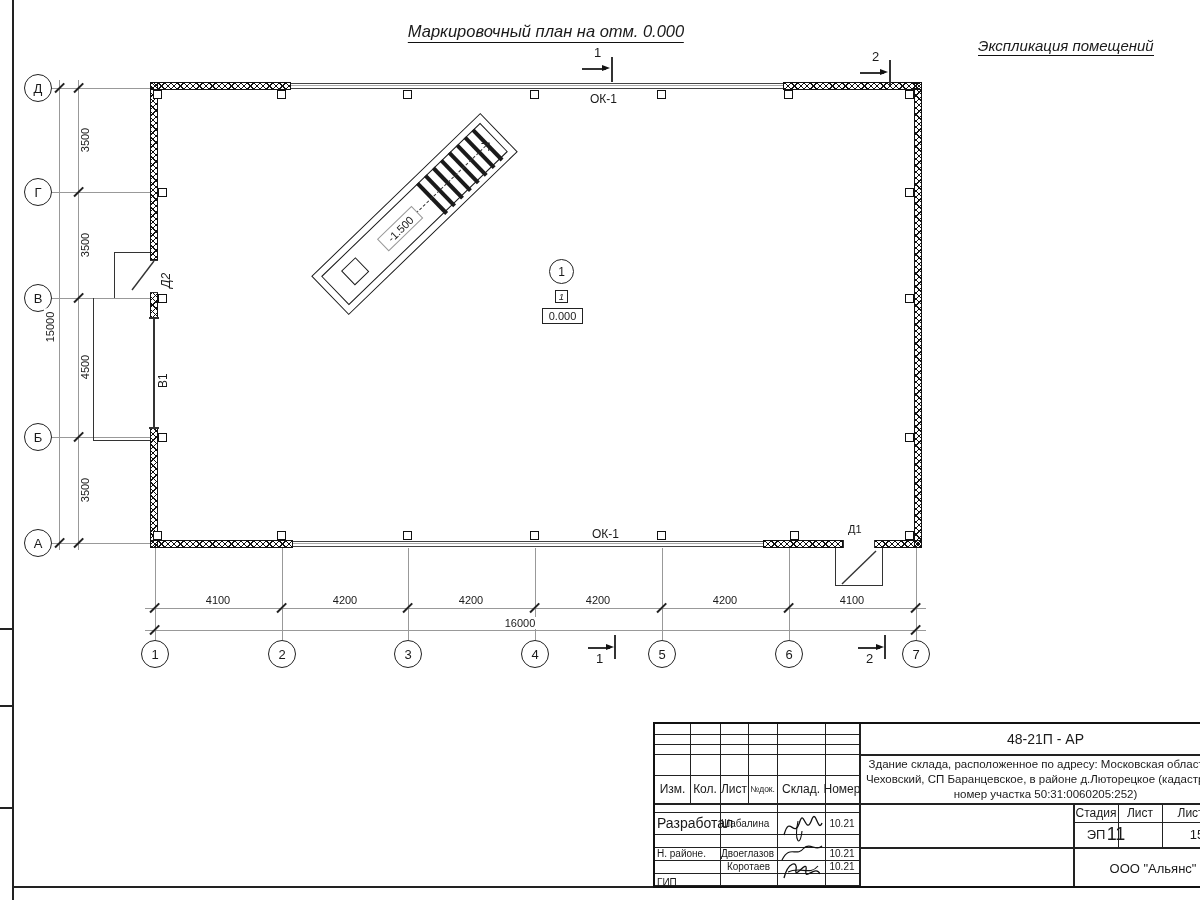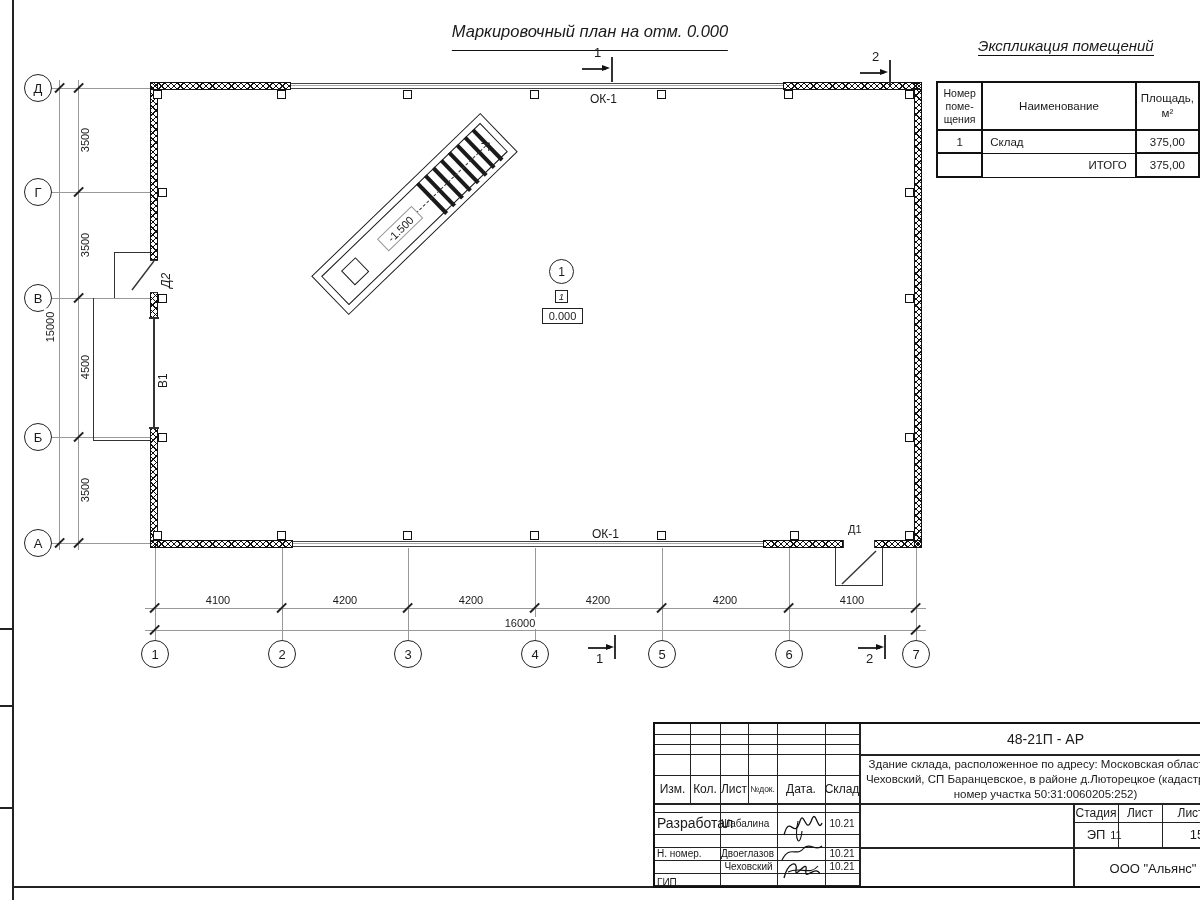--- a/index.html
+++ b/index.html
@@ -20,21 +20,21 @@
   .bubble{position:absolute;width:28px;height:28px;box-sizing:border-box;border:1.2px solid #222;border-radius:50%;
      background:#fff;display:flex;align-items:center;justify-content:center;font-size:13px;}
   .tick{position:absolute;width:13px;height:1.6px;background:#222;transform:rotate(-45deg);}
   .dim{position:absolute;font-size:11px;line-height:12px;background:#fff;padding:0 3px;transform:translateX(-50%);white-space:nowrap;}
   .dimv{position:absolute;font-size:11px;line-height:12px;background:#fff;padding:0 3px;
         transform:translate(-50%,-50%) rotate(-90deg);white-space:nowrap;}
   .lbl{position:absolute;font-size:12px;white-space:nowrap;}
   .lblv{position:absolute;font-size:12px;white-space:nowrap;transform:rotate(-90deg);transform-origin:left top;}
   .arr-r{position:absolute;width:0;height:0;border-top:3.5px solid transparent;border-bottom:3.5px solid transparent;border-left:8px solid #111;}
   .sec-num{position:absolute;font-size:13px;}
-  .title{position:absolute;font-style:italic;font-size:16.5px;border-bottom:1.3px solid #111;padding-bottom:9px;white-space:nowrap;transform:translateX(-50%);margin-left:44px;}
+  .title{position:absolute;font-style:italic;font-size:16.5px;border-bottom:1.3px solid #111;padding-bottom:1px;white-space:nowrap;transform:translateX(-50%);}
   .pre{white-space:pre-line;}
   
   #expl-table{position:absolute;left:936px;top:81px;border-collapse:collapse;table-layout:fixed;background:#fff;}
   #expl-table td{border:1px solid #111;font-size:11.5px;text-align:center;vertical-align:middle;padding:0 4px;box-sizing:border-box;}
   #expl-table .outer{border:2px solid #111;}
   
   #tb{position:absolute;left:653px;top:722px;width:577px;height:166px;box-sizing:border-box;border:2px solid #111;background:#fff;}
   #tb .cell{position:absolute;display:flex;align-items:center;justify-content:center;text-align:center;font-size:12px;box-sizing:border-box;}
   .ramp-bar{position:absolute;top:6px;height:42px;width:4px;background:#1a1a1a;}
 </style>
@@ -207,42 +207,20 @@
     <div class="ramp-bar" style="left:204px;"></div>
     <div class="ramp-bar" style="left:215px;"></div>
     <div class="abs" style="left:118px;top:26px;width:102px;border-top:1px dashed #333;"></div>
     <div class="abs" style="left:114px;top:23px;width:0;height:0;border-top:3.5px solid transparent;border-bottom:3.5px solid transparent;border-left:7px solid #222;"></div>
     <div class="abs" style="left:210px;top:23px;width:7px;height:7px;border-top:1.4px solid #222;border-right:1.4px solid #222;transform:rotate(45deg);"></div>
     <div class="abs" style="left:24px;top:16px;width:20px;height:20px;box-sizing:border-box;border:1.2px solid #1a1a1a;"></div>
     <div class="abs" style="left:72px;top:18px;width:48px;height:17px;box-sizing:border-box;border:1px solid #999;background:#fff;display:flex;align-items:center;justify-content:center;font-size:11px;">-1.500</div>
   </div>
 
   <div class="abs" style="left:978px;top:37px;font-style:italic;font-size:15px;border-bottom:1.2px solid #111;padding-bottom:1px;white-space:nowrap;">Экспликация  помещений</div>
-  <table id="expl-table">
-    <tbody>
-        <tr>
-      <td class="outer pre" style="width:46px;height:48px;font-size:10.5px;line-height:13px;">Номер
-поме-
-щения</td>
-      <td class="outer" style="width:170px;">Наименование</td>
-      <td class="outer pre" style="width:58px;line-height:15px;">Площадь,
-м²</td>
-    </tr>
-    <tr>
-      <td class="outer" style="height:23px;">1</td>
-      <td style="text-align:left;padding-left:7px;">Склад</td>
-      <td class="outer">375,00</td>
-    </tr>
-    <tr>
-      <td class="outer" style="height:24px;"></td>
-      <td style="text-align:right;padding-right:8px;">ИТОГО</td>
-      <td class="outer">375,00</td>
-    </tr>
-  </tbody>
-    </table>
 
   <div id="tb">
 
     <div class="abs" style="left:0;top:10px;width:204px;height:1px;background:#222;"></div>
     <div class="abs" style="left:0;top:20px;width:204px;height:1px;background:#222;"></div>
     <div class="abs" style="left:0;top:30px;width:204px;height:1px;background:#222;"></div>
     <div class="abs" style="left:0;top:51px;width:204px;height:1px;background:#222;"></div>
     <div class="abs" style="left:0;top:79px;width:204px;height:1.5px;background:#222;"></div>
     <div class="abs" style="left:0;top:88px;width:204px;height:1px;background:#222;"></div>
     <div class="abs" style="left:0;top:110px;width:204px;height:1px;background:#222;"></div>
@@ -262,31 +240,31 @@
     <div class="abs" style="left:204px;top:123px;width:373px;height:1.5px;background:#222;"></div>
     <div class="abs" style="left:418px;top:79px;width:1.5px;height:83px;background:#222;"></div>
     <div class="abs" style="left:463px;top:79px;width:1px;height:44px;background:#222;"></div>
     <div class="abs" style="left:507px;top:79px;width:1px;height:44px;background:#222;"></div>
     <div class="abs" style="left:418px;top:98px;width:159px;height:1px;background:#222;"></div>
 
     <div class="cell" style="left:0;top:51px;width:35px;height:28px;">Изм.</div>
     <div class="cell" style="left:35px;top:51px;width:30px;height:28px;">Кол.</div>
     <div class="cell" style="left:65px;top:51px;width:28px;height:28px;">Лист</div>
     <div class="cell" style="left:93px;top:51px;width:29px;height:28px;font-size:8.5px;">№док.</div>
-    <div class="cell" style="left:122px;top:51px;width:48px;height:28px;">Дата.</div>
-    <div class="cell" style="left:170px;top:51px;width:34px;height:28px;">Склад</div>
+    <div class="cell" style="left:122px;top:51px;width:48px;height:28px;">Склад.</div>
+    <div class="cell" style="left:170px;top:51px;width:34px;height:28px;">Номер</div>
 
     <div class="cell" style="left:2px;top:88px;width:62px;height:22px;justify-content:flex-start;font-size:14px;">Разработал</div>
     <div class="cell" style="left:66px;top:88px;width:55px;height:22px;justify-content:flex-start;font-size:10px;">Шабалина</div>
     <div class="cell" style="left:170px;top:88px;width:34px;height:22px;font-size:10px;">10.21</div>
-    <div class="cell" style="left:2px;top:123px;width:62px;height:13px;justify-content:flex-start;font-size:10px;">Н. номер.</div>
+    <div class="cell" style="left:2px;top:123px;width:62px;height:13px;justify-content:flex-start;font-size:10px;">Н. районе.</div>
     <div class="cell" style="left:66px;top:123px;width:55px;height:13px;justify-content:flex-start;font-size:10px;">Двоеглазов</div>
     <div class="cell" style="left:170px;top:123px;width:34px;height:13px;font-size:10px;">10.21</div>
     <div class="cell" style="left:2px;top:152px;width:62px;height:13px;justify-content:flex-start;font-size:10px;">ГИП</div>
-    <div class="cell" style="left:66px;top:136px;width:55px;height:13px;justify-content:center;font-size:10px;">Чеховский</div>
+    <div class="cell" style="left:66px;top:136px;width:55px;height:13px;justify-content:center;font-size:10px;">Коротаев</div>
     <div class="cell" style="left:170px;top:136px;width:34px;height:13px;font-size:10px;">10.21</div>
 
     <svg class="abs" style="left:123px;top:83px;" width="47" height="45">
       <path d="M6 28 C12 6 16 34 22 14 C26 2 28 30 34 12 C38 2 40 26 44 16" fill="none" stroke="#111" stroke-width="1.3"></path>
       <path d="M20 14 C16 34 22 42 24 24" fill="none" stroke="#111" stroke-width="1.1"></path>
     </svg>
     <svg class="abs" style="left:123px;top:118px;" width="47" height="22">
       <path d="M4 18 C12 2 18 16 26 6 C32 0 38 10 44 4" fill="none" stroke="#111" stroke-width="1.2"></path>
     </svg>
     <svg class="abs" style="left:123px;top:132px;" width="47" height="28">
@@ -295,18 +273,18 @@
     </svg>
 
     <div class="cell" style="left:204px;top:0;width:373px;height:30px;font-size:14px;">48-21П - АР</div>
     <div class="cell pre" style="left:204px;top:31px;width:373px;height:48px;font-size:11.5px;line-height:15px;">Здание склада, расположенное по адресу: Московская область, р
 Чеховский, СП Баранцевское, в районе д.Люторецкое  (кадастровы
 номер участка 50:31:0060205:252)</div>
     <div class="cell" style="left:419px;top:79px;width:44px;height:19px;">Стадия</div>
     <div class="cell" style="left:463px;top:79px;width:44px;height:19px;">Лист</div>
     <div class="cell" style="left:507px;top:79px;width:70px;height:19px;">Листов</div>
     <div class="cell" style="left:419px;top:98px;width:44px;height:25px;font-size:13px;">ЭП</div>
-    <div class="cell" style="left:439px;top:98px;width:44px;height:25px;font-size:11px;">11</div>
+    <div class="cell" style="left:439px;top:98px;width:44px;height:25px;font-size:18px;">11</div>
     <div class="cell" style="left:507px;top:98px;width:70px;height:25px;font-size:13px;">15</div>
     <div class="cell" style="left:419px;top:124px;width:158px;height:40px;font-size:13px;">ООО "Альянс"</div>
   </div>
 
 </div>
 
 </body></html>

